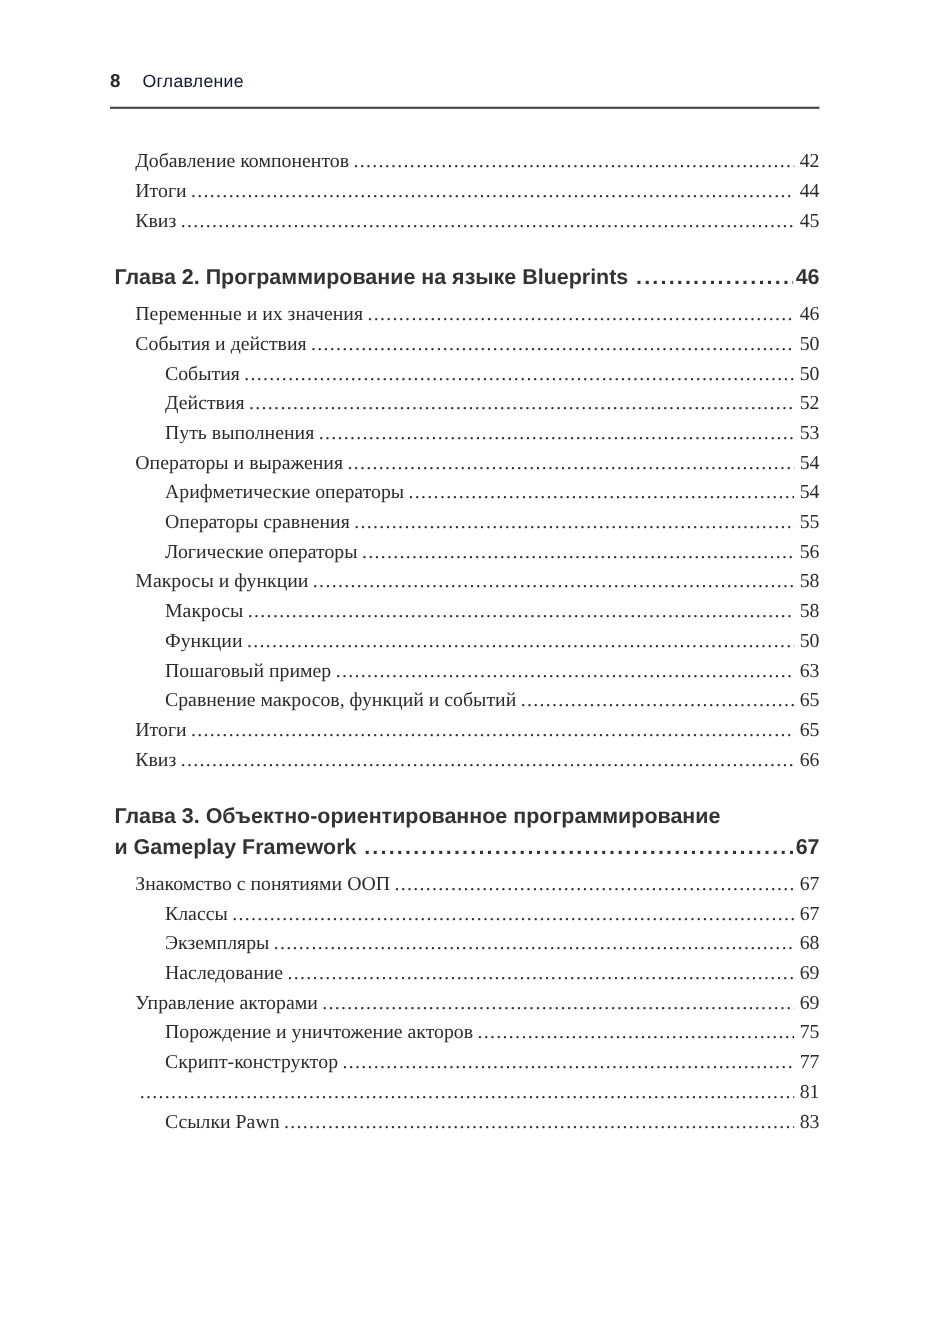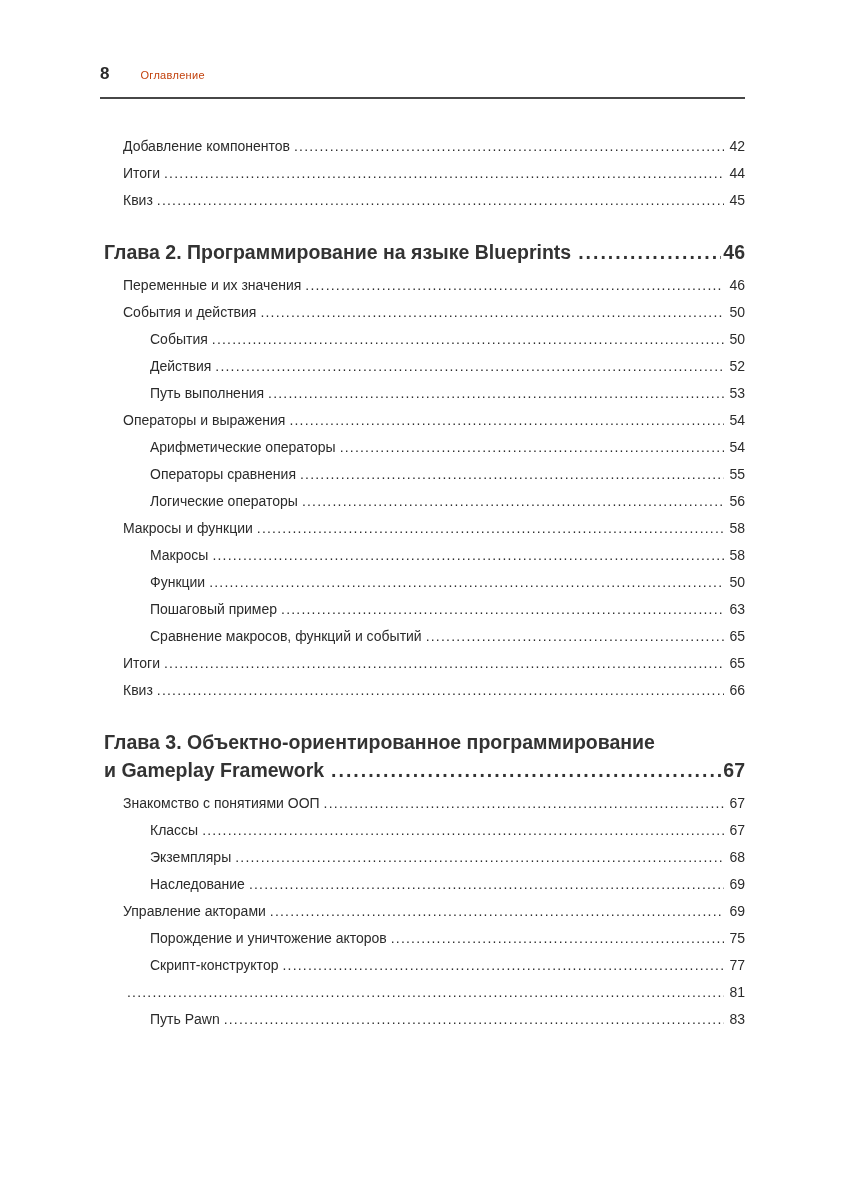--- a/index.html
+++ b/index.html
@@ -25,34 +25,34 @@
     padding-bottom: 13px;
     font-family: "Liberation Sans", sans-serif;
     color: #3c3c3c;
   }
   .folio {
     font-weight: 700;
     font-size: 17px;
     color: #2a2a2a;
   }
   .runtitle {
-    margin-left: 31px;
-    font-size: 11px;
+    margin-left: 20px;
+    font-size: 16px;
     letter-spacing: 0.3px;
-    color: #c2410c;
+    color: #0f172a;
   }
 
   
   .toc { margin-top: 34px; }
 
   .entry {
     display: flex;
     align-items: baseline;
-    font-family: Liberation Sans, sans-serif;
-    font-size: 14px;
+    font-family: Liberation Serif, serif;
+    font-size: 18px;
     color: #2b2b2b;
     line-height: 27px;
     height: 27px;
     white-space: nowrap;
   }
   .entry.lvl1 { padding-left: 23px; }
   .entry.lvl2 { padding-left: 50px; }
 
   .dots {
     flex: 1;
@@ -244,20 +244,20 @@
         <div class="entry lvl2">
           <span class="t">Скрипт-конструктор</span>
           <span class="dots"></span>
           <span class="pg">77</span>
         </div>
         <div class="entry lvl1">
           <span class="dots"></span>
           <span class="pg">81</span>
         </div>
         <div class="entry lvl2">
-          <span class="t">Путь Pawn</span>
+          <span class="t">Ссылки Pawn</span>
           <span class="dots"></span>
           <span class="pg">83</span>
         </div>
       </section>
     </div>
 
 </div>
 
 </body></html>

